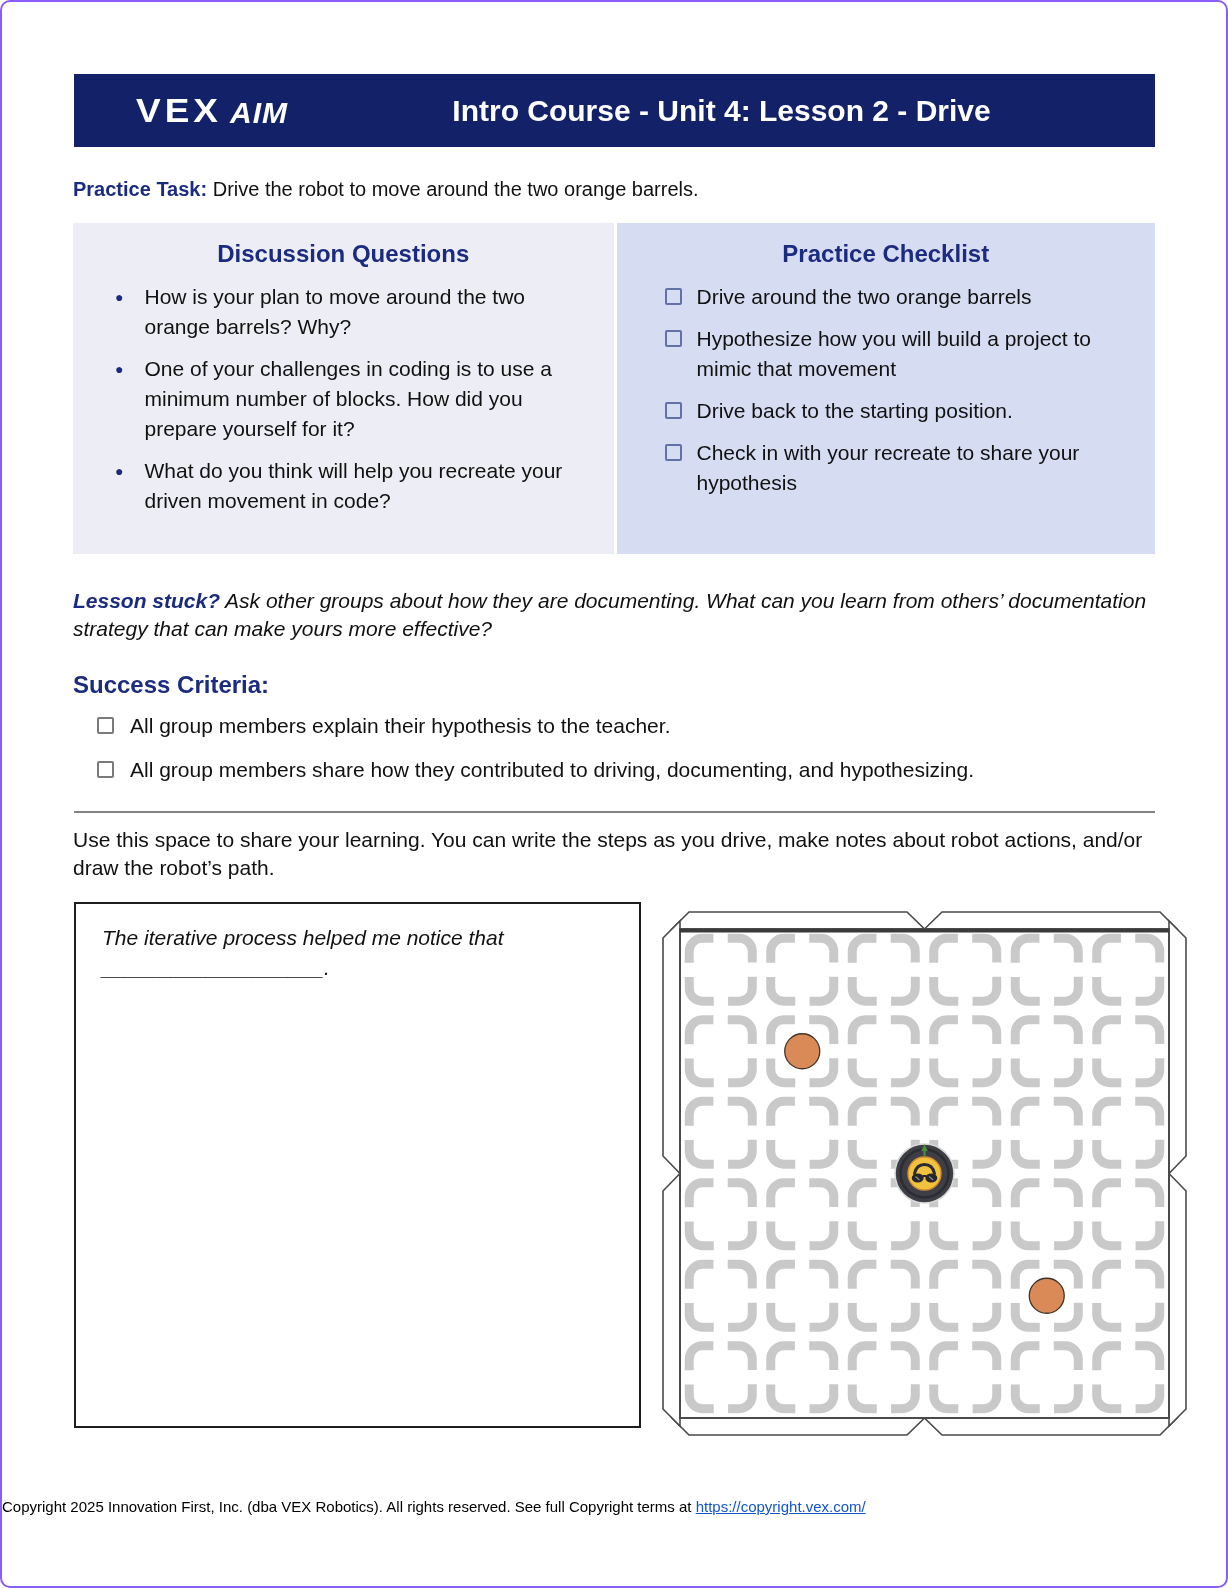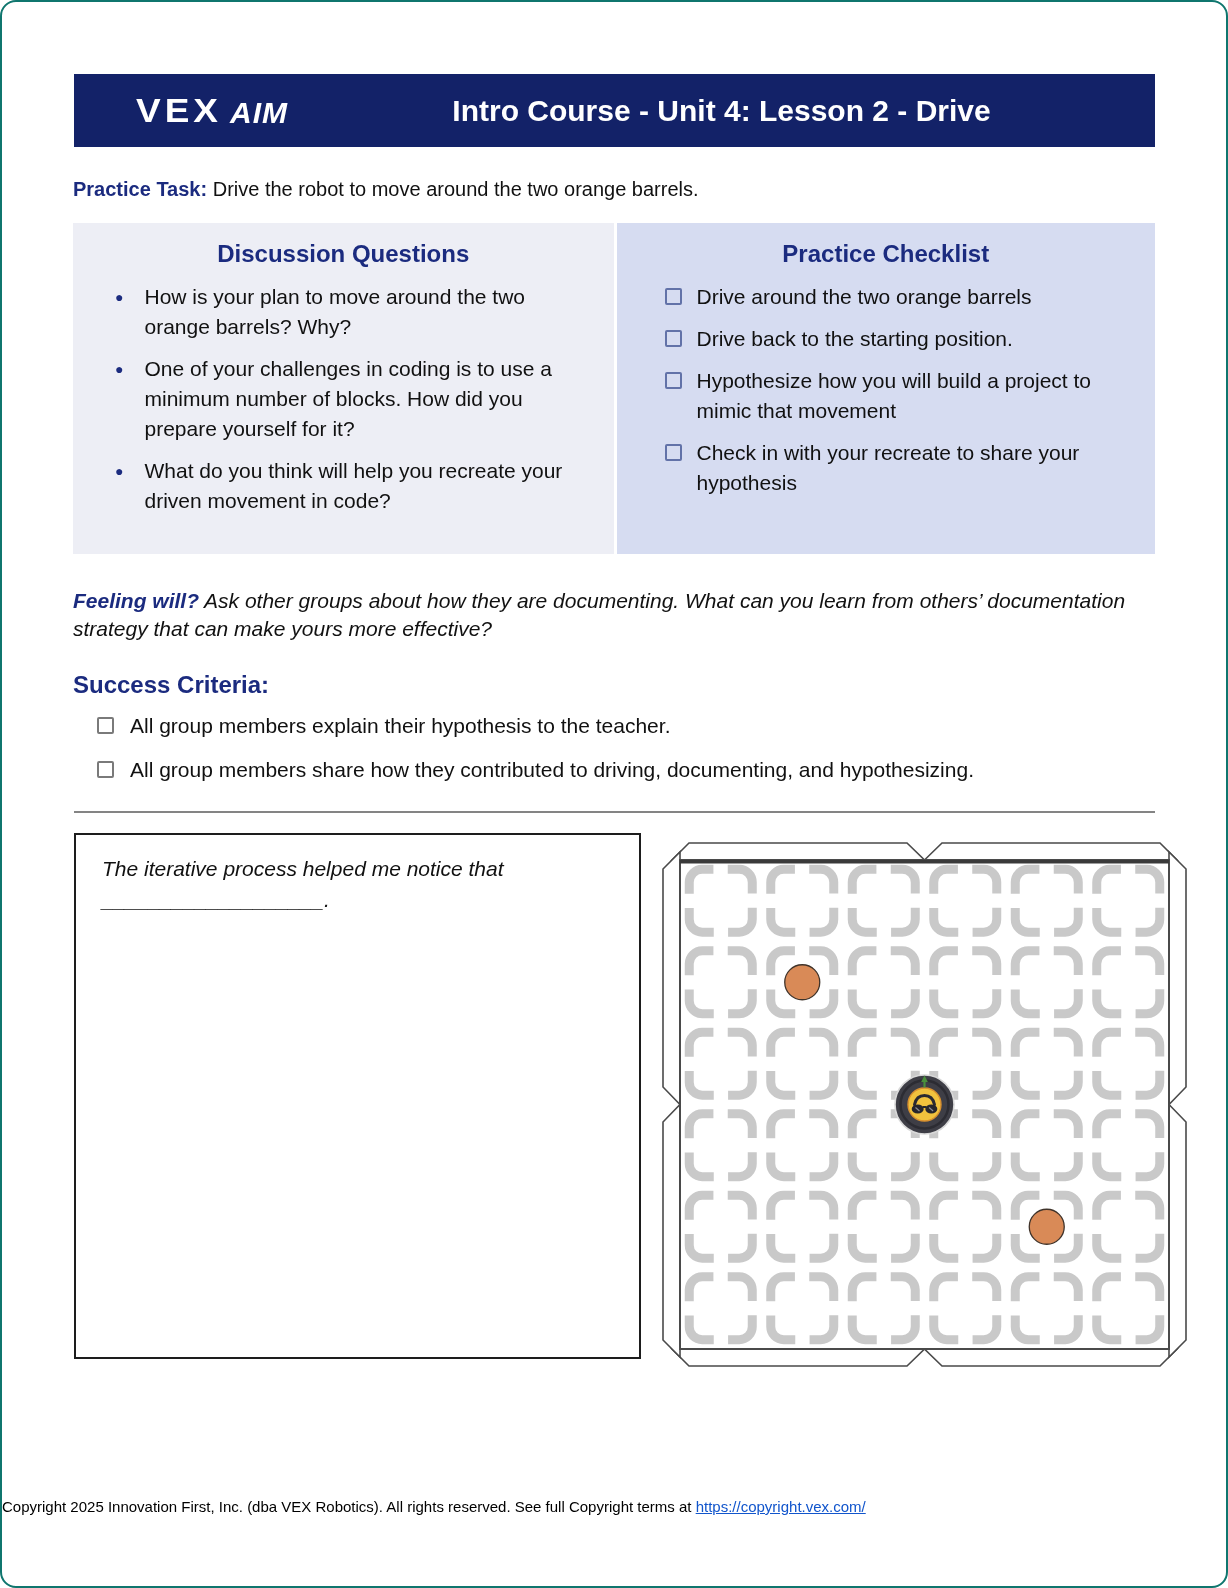--- a/index.html
+++ b/index.html
@@ -6,22 +6,22 @@
   html, body { background: #fff; }
   body {
     font-family: "Liberation Sans", "DejaVu Sans", sans-serif;
     color: #111;
   }
   .page {
     position: relative;
     width: 1228px;
     height: 1588px;
     background: #fff;
-    border: 2px solid #0f766e;
-    border-radius: 16px;
+    border: 2px solid #8b5cf6;
+    border-radius: 10px;
     overflow: hidden;
   }
   .content { padding: 0 71px; }
 
   
   .header-bar {
     margin: 72px 71px 0 72px;
     height: 73px;
     background: #132268;
     display: flex;
@@ -161,50 +161,51 @@
         </div>
       </div>
       <div class="col col-right">
         <div class="col-title">Practice Checklist</div>
         <div class="list-item">
           <span class="cbox"></span>
           <span>Drive around the two orange barrels</span>
         </div>
         <div class="list-item">
           <span class="cbox"></span>
+          <span>Hypothesize how you will build a project to mimic that movement</span>
+        </div>
+        <div class="list-item">
+          <span class="cbox"></span>
           <span>Drive back to the starting position.</span>
         </div>
         <div class="list-item">
           <span class="cbox"></span>
-          <span>Hypothesize how you will build a project to mimic that movement</span>
-        </div>
-        <div class="list-item">
-          <span class="cbox"></span>
           <span>Check in with your recreate to share your hypothesis</span>
         </div>
       </div>
     </div>
 
-    <div class="feeling-stuck"><span class="navy-bold">Feeling will?</span><span> Ask other groups about how they are documenting. What can you learn from others’ documentation strategy that can make yours more effective?</span></div>
+    <div class="feeling-stuck"><span class="navy-bold">Lesson stuck?</span><span> Ask other groups about how they are documenting. What can you learn from others’ documentation strategy that can make yours more effective?</span></div>
 
     <div class="success-title">Success Criteria:</div>
     <div class="success-list">
       <div class="list-item">
         <span class="cbox cbox-gray"></span>
         <span>All group members explain their hypothesis to the teacher.</span>
       </div>
       <div class="list-item">
         <span class="cbox cbox-gray"></span>
         <span>All group members share how they contributed to driving, documenting, and hypothesizing.</span>
       </div>
     </div>
   </div>
 
   <div class="divider"></div>
   <div class="content">
+    <div class="doc-intro">Use this space to share your learning. You can write the steps as you drive, make notes about robot actions, and/or draw the robot’s path.</div>
   </div>
 
   <div class="bottom-row">
     <div class="note-box">
       <span>The iterative process helped me notice that</span><br>
       <span>___________________.</span>
     </div>
 
     <div class="field-wrap">
       <svg width="535" height="535" viewBox="0 0 535 535" xmlns="http://www.w3.org/2000/svg">

